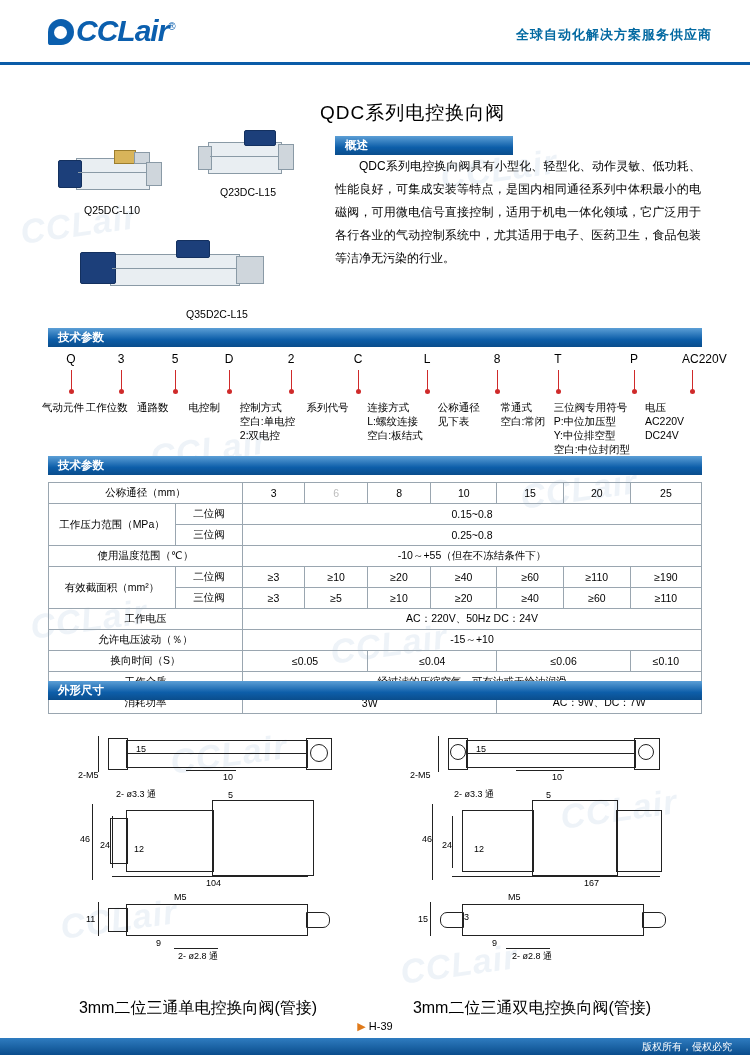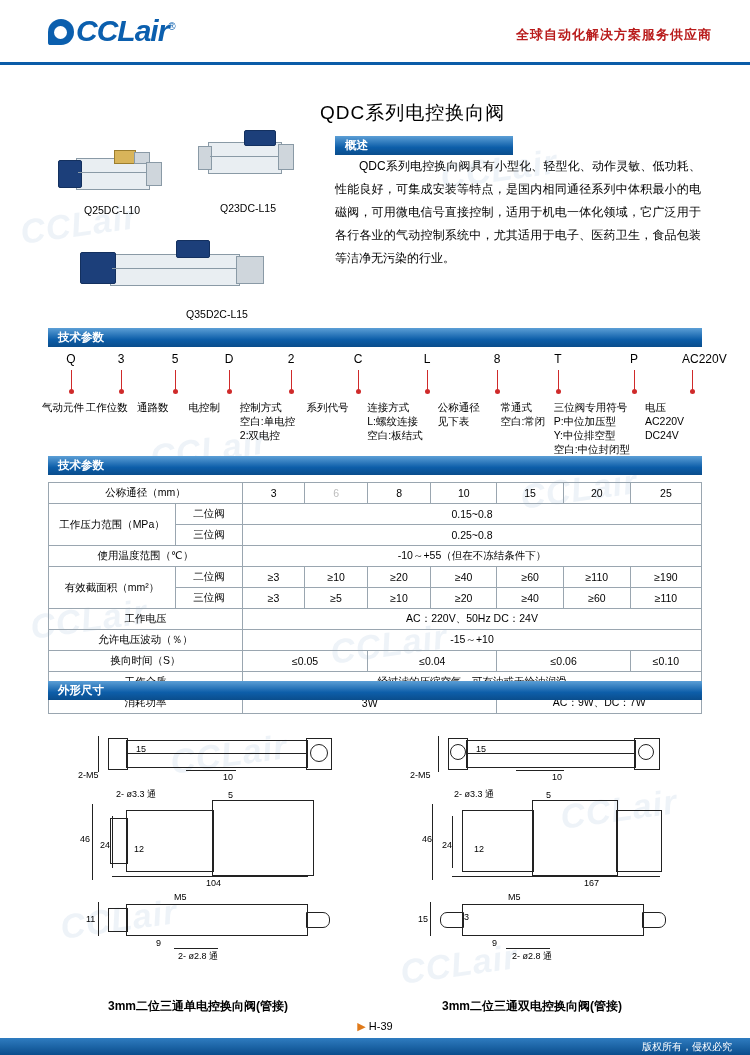--- a/index.html
+++ b/index.html
@@ -43,21 +43,21 @@
     border-radius:50% 50% 50% 10%;
     position:relative;
   }
   .logo .swoosh:after{
     content:"";position:absolute;left:6px;top:7px;
     width:13px;height:13px;background:#fff;border-radius:50%;
   }
   .logo-r{font-size:10px;vertical-align:super;font-style:normal;font-weight:normal;}
   .slogan{
     position:absolute;right:38px;top:26px;
-    font-size:13px;font-weight:bold;color:#b91c1c;
+    font-size:13px;font-weight:bold;color:#0369a1;
     letter-spacing:1px;
   }
   
   .doc-title{
     position:absolute;left:320px;top:100px;
     font-size:19px;font-weight:normal;letter-spacing:1px;
     z-index:2;
   }
   
   .bar{
@@ -103,21 +103,21 @@
   }
   .code-desc{font-size:10.5px;line-height:14px;text-align:left;}
   
   .spec{
     position:absolute;left:48px;top:482px;width:654px;
     border-collapse:collapse;font-size:10.5px;z-index:2;background:transparent;
   }
   .spec td{border:1px solid #9aa6b0;padding:2px 3px;text-align:center;height:16px;}
   
   .dim-area{position:absolute;left:48px;top:712px;width:654px;height:300px;z-index:2;}
-  .dcap{position:absolute;font-size:12px;text-align:center;width:300px;font-weight:bold;}
+  .dcap{position:absolute;font-size:16px;text-align:center;width:300px;}
   .dl{position:absolute;background:#222;}
   .dnum{position:absolute;font-size:9px;}
   .dbox{position:absolute;border:1px solid #222;}
   
   .footer-page{
     position:absolute;left:0;right:0;bottom:22px;text-align:center;
     font-size:11px;z-index:2;
   }
   .footer-page .arrow{color:#e07a1a;font-size:11px;}
   .footer-bar{
@@ -170,21 +170,21 @@
   </div>
   <div class="cap" style="left:16px;top:76px;width:96px;">Q25DC-L10</div>
 
   <div class="valve" style="left:150px;top:2px;width:100px;height:52px;">
     <div class="vb" style="left:10px;top:12px;width:72px;height:30px;"></div>
     <div class="vb-dark" style="left:46px;top:0px;width:30px;height:14px;border-radius:2px;"></div>
     <div class="vb-grey" style="left:0px;top:16px;width:12px;height:22px;"></div>
     <div class="vb-line" style="left:12px;top:26px;width:68px;height:1px;"></div>
     <div class="vb-grey" style="left:80px;top:14px;width:14px;height:24px;"></div>
   </div>
-  <div class="cap" style="left:146px;top:74px;width:108px;">Q23DC-L15</div>
+  <div class="cap" style="left:146px;top:58px;width:108px;">Q23DC-L15</div>
 
   <div class="valve" style="left:32px;top:110px;width:190px;height:56px;">
     <div class="vb" style="left:30px;top:16px;width:128px;height:30px;"></div>
     <div class="vb-dark" style="left:0px;top:14px;width:34px;height:30px;border-radius:2px;"></div>
     <div class="vb-dark" style="left:96px;top:2px;width:32px;height:16px;border-radius:2px;"></div>
     <div class="vb-line" style="left:32px;top:30px;width:124px;height:1px;"></div>
     <div class="vb-grey" style="left:156px;top:18px;width:26px;height:26px;"></div>
   </div>
   <div class="cap" style="left:114px;top:180px;width:110px;">Q35D2C-L15</div>
 </div>

